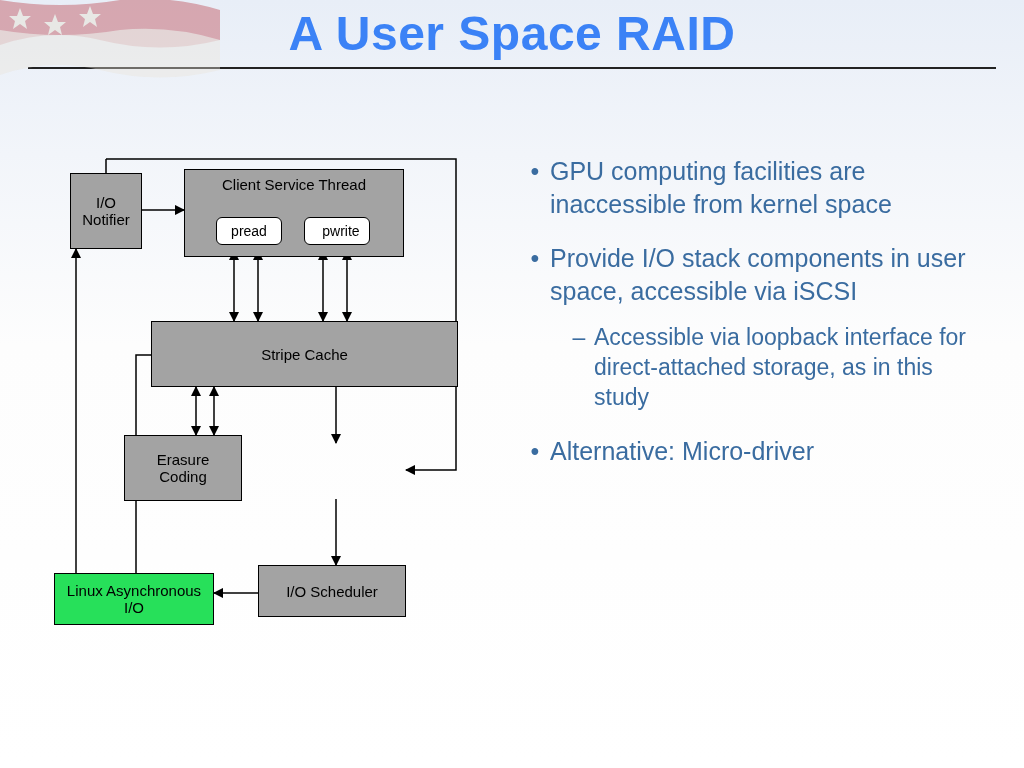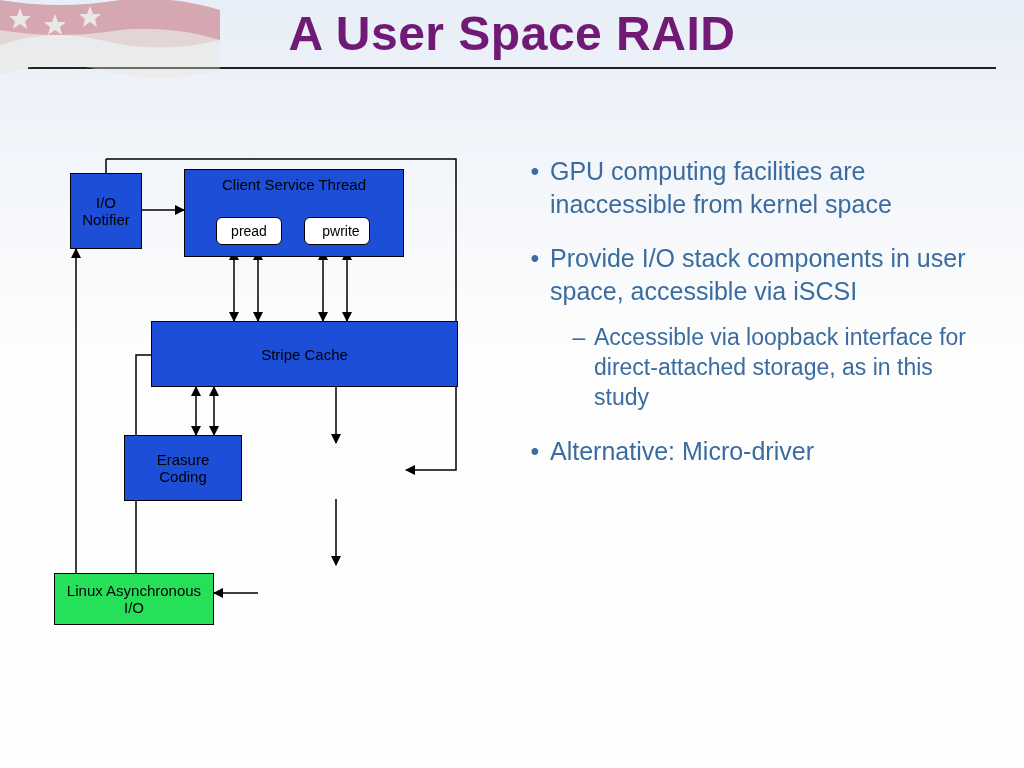--- a/index.html
+++ b/index.html
@@ -11,21 +11,21 @@
   .flag-deco {
     position: absolute; top: 0; left: 0; width: 220px; height: 90px; opacity: 0.55;
     pointer-events: none;
   }
   .title-wrap {
     text-align: center;
     padding-top: 6px;
     width: 100%;
   }
   .title {
-    color: #701a75;
+    color: #3b82f6;
     font-size: 48px;
     font-weight: bold;
     line-height: 1.15;
     letter-spacing: 0.5px;
   }
   .title-rule {
     border: none;
     border-top: 2px solid #222;
     margin: 6px 28px 0 28px;
   }
@@ -46,21 +46,21 @@
   .sub { display: flex; margin: -6px 0 22px 44px; font-size: 23px; }
   .sub .dash { width: 30px; flex: 0 0 30px; text-align: center; }
   
   .diagram {
     position: absolute;
     left: 36px; top: 0px;
     width: 460px; height: 570px;
   }
   .box {
     position: absolute;
-    background: #1d4ed8;
+    background: #a3a3a3;
     border: 1.5px solid #000;
     font-size: 15px;
     display: flex; align-items: center; justify-content: center; text-align: center;
     padding: 4px 6px;
   }
   .box.green { background: #27e05a; }
   .pill {
     position: absolute;
     background: #fff;
     border: 1.5px solid #000;
@@ -155,15 +155,16 @@
 
     <div class="box" style="left:115px; top:166px; width:307px; height:66px;">Stripe Cache</div>
 
     <div class="box" style="left:88px; top:280px; width:118px; height:66px; white-space:pre-line;">Erasure
 Coding</div>
 
 
     <div class="box green" style="left:18px; top:418px; width:160px; height:52px; white-space:pre-line;">Linux Asynchronous
 I/O</div>
 
+    <div class="box" style="left:222px; top:410px; width:148px; height:52px;">I/O Scheduler</div>
   </div>
 
 </div>
 
 </body></html>

